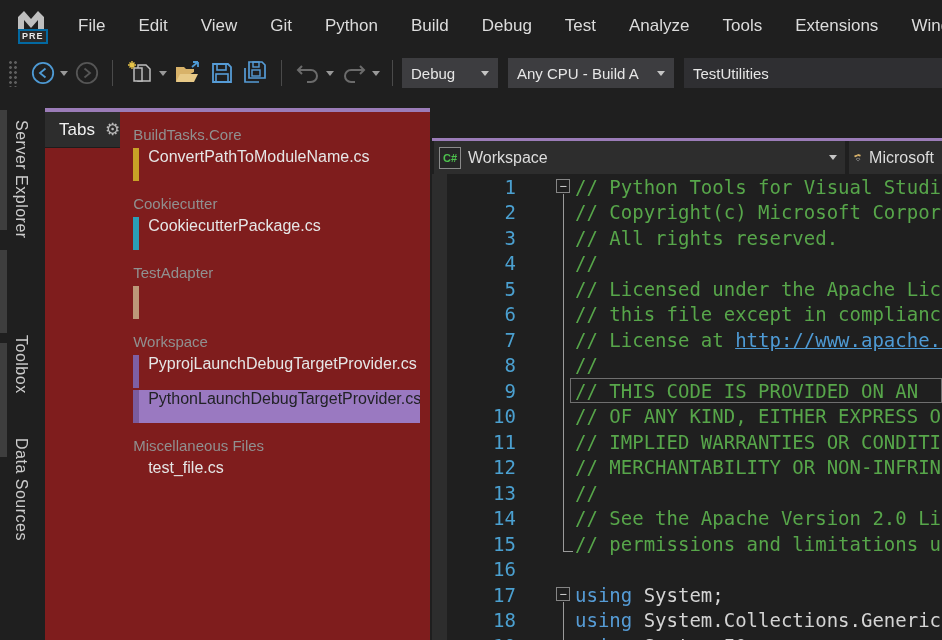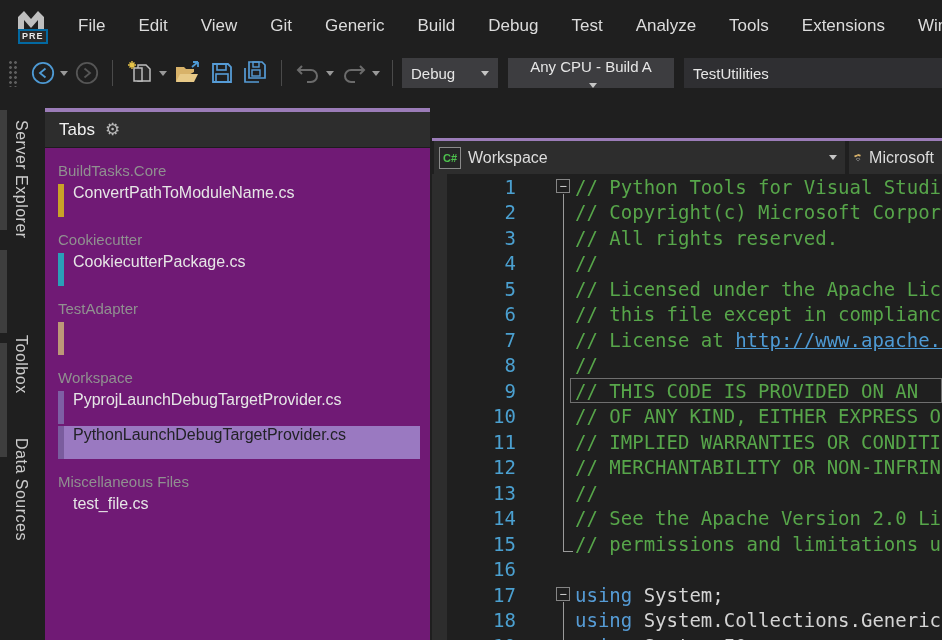--- a/index.html
+++ b/index.html
@@ -22,35 +22,35 @@
           background-size:5px 5px; }
   .tb-btn { display:flex; align-items:center; margin:0 3px; }
   .caret { width:0; height:0; border-left:4px solid transparent; border-right:4px solid transparent;
            border-top:5px solid #999; margin-left:4px; }
   .caret.lt { border-top-color:#c5c5c5; }
   .tb-sep { width:1px; height:26px; background:#4a4a4a; margin:0 9px; flex:none; }
   .combo { height:30px; background:#3d3d40; color:#e6e6e6; display:flex; align-items:center;
            padding:0 9px; font-size:15px; margin-right:10px; white-space:nowrap; overflow:hidden; flex:none; }
   .combo .lbl { overflow:hidden; white-space:nowrap; }
   .combo-debug  { width:96px;  justify-content:space-between; }
-  .combo-platform { width:166px; justify-content:space-between;flex-direction:column; }
+  .combo-platform { width:166px; justify-content:space-between; }
   .combo-search { flex:1; margin-right:0; background:#2f2f32; }
 
   
   .main { position:absolute; top:94px; left:0; right:0; bottom:0; }
 
   
   .activity { position:absolute; left:0; top:0; width:45px; bottom:0; }
   .blk { position:absolute; left:0; width:7px; background:#3e3e3e; }
   .vtab { position:absolute; left:12px; writing-mode:vertical-rl; color:#cccccc; font-size:16px;
           letter-spacing:.5px; white-space:nowrap; }
 
   
   .tabs-panel { position:absolute; left:45px; top:14px; width:385px; bottom:0;
-                border-top:4px solid #9b7cb8; background:#701a75; display:flex; flex-direction:column; }
+                border-top:4px solid #9b7cb8; background:#7f1d1d; display:flex; flex-direction:row; }
   .tp-header { height:36px; flex:none; background:#2d2d2d; display:flex; align-items:center;
                padding-left:14px; gap:10px; color:#f0f0f0; font-size:17px; border-bottom:1px solid #1c1c1c; }
   .gear { color:#b8b8b8; font-size:17px; }
   .tp-list { flex:1; overflow:hidden; }
   .tp-group-name { margin:12px 0 0 13px; color:#909090; font-size:15px; line-height:22px; }
   .tp-item { height:33px; margin:2px 10px 2px 13px; display:flex; align-items:flex-start;
              color:#e6e6e6; font-size:16px; white-space:nowrap; overflow:hidden; }
   .tp-item .bar { width:6px; align-self:stretch; margin-right:9px; flex:none; }
   .tp-item.selected { background:#9a79c1; color:#222226; }
 
@@ -96,21 +96,21 @@
       <svg width="34" height="32" viewBox="0 0 34 32">
         <path d="M4 26V10l6-6 7 8 7-8 6 6v16h-6V13l-7 8-7-8v13z" fill="#bfbfbf"></path>
       </svg>
       <span class="pre-badge">PRE</span>
     </div>
     <nav class="menu-items">
         <span class="menu-item">File</span>
         <span class="menu-item">Edit</span>
         <span class="menu-item">View</span>
         <span class="menu-item">Git</span>
-        <span class="menu-item">Generic</span>
+        <span class="menu-item">Python</span>
         <span class="menu-item">Build</span>
         <span class="menu-item">Debug</span>
         <span class="menu-item">Test</span>
         <span class="menu-item">Analyze</span>
         <span class="menu-item">Tools</span>
         <span class="menu-item">Extensions</span>
         <span class="menu-item">Window</span>
       </nav>
   </div>
 

